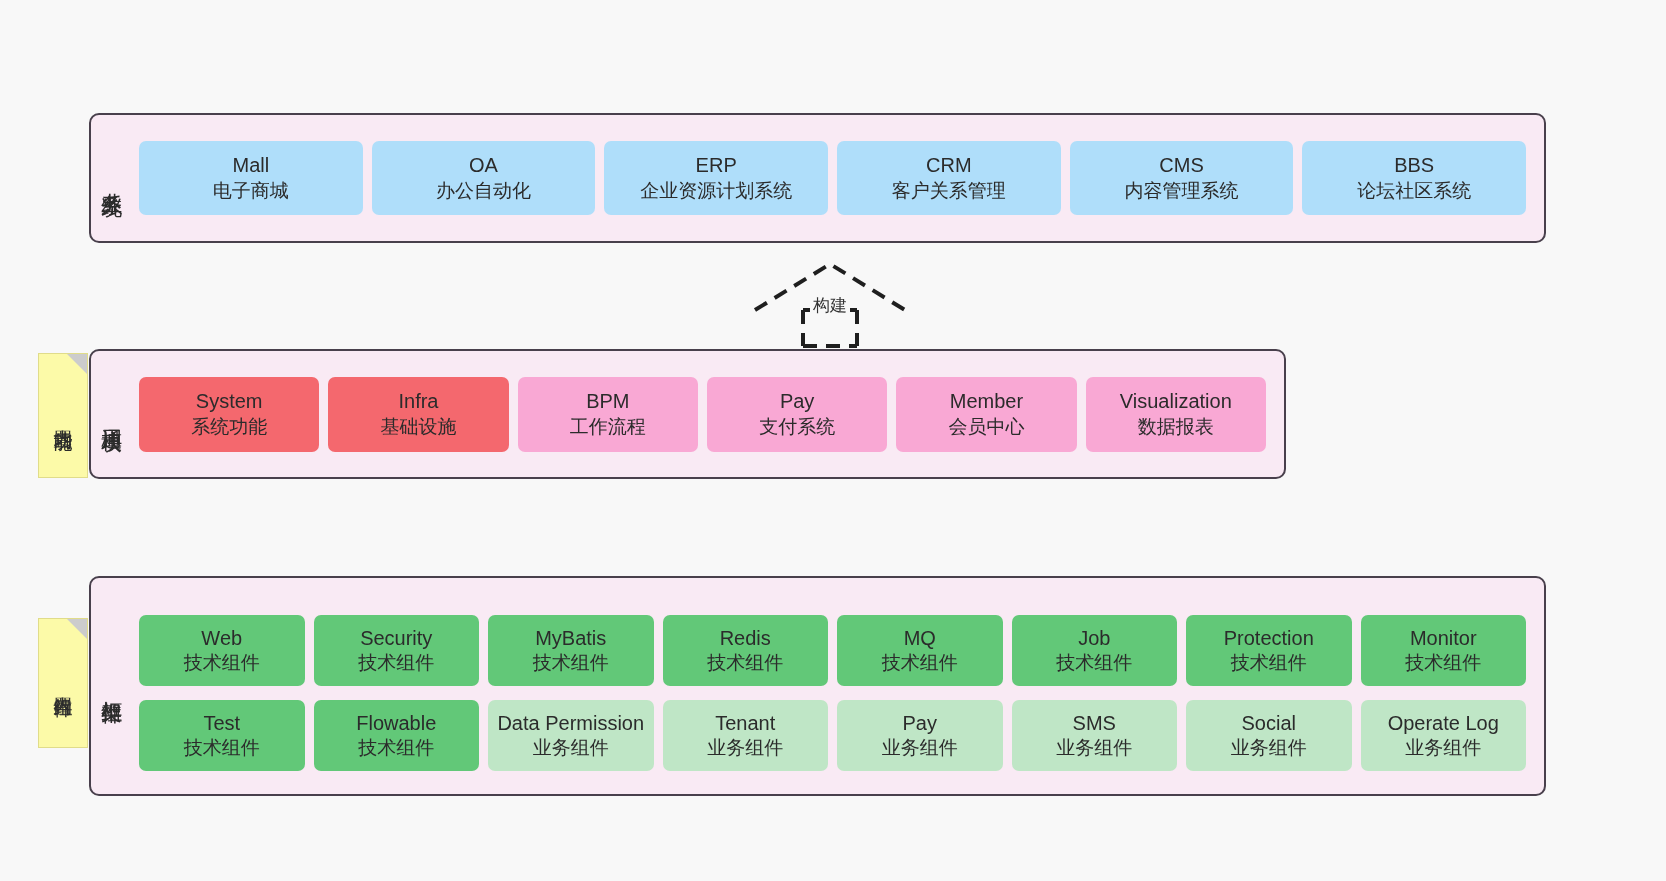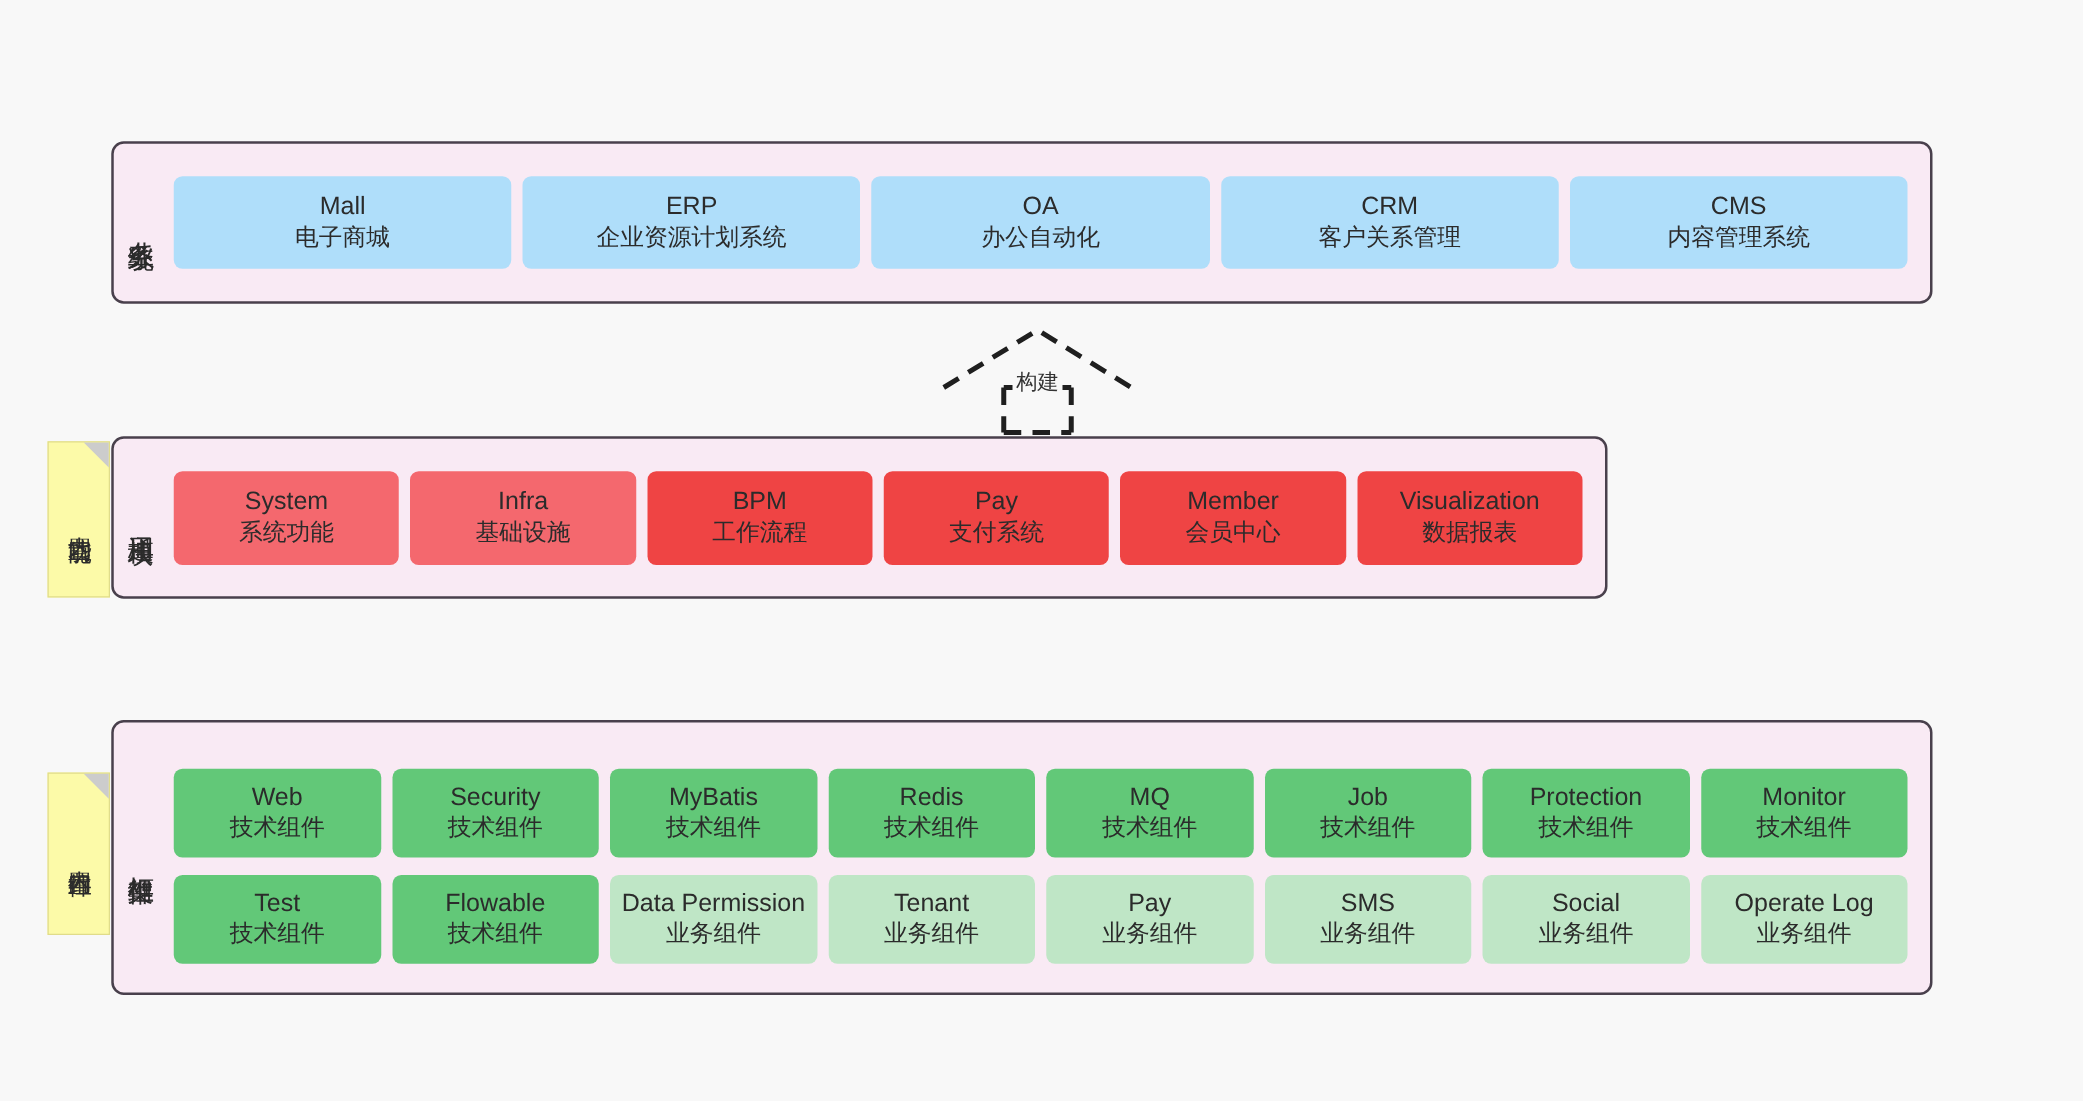--- a/index.html
+++ b/index.html
@@ -66,21 +66,21 @@
     text-align: center;
     line-height: 1.28;
     color: #2b2b2b;
     padding: 6px 4px;
   }
   .cell .t1 { font-size: 20px; }
   .cell .t2 { font-size: 19px; }
 
   .c-blue   { background: #afdefa; }
   .c-red    { background: #f4686e; }
-  .c-pink   { background: #ef4444; }
+  .c-pink   { background: #f9a8d4; }
   .c-green  { background: #62c878; }
   .c-lgreen { background: #bfe6c6; }
 
   
   #layer-business  { left: 89px;  top: 113px; width: 1457px; height: 130px; }
   #layer-business .layer-body { padding-top: 10px; padding-bottom: 10px; }
   #layer-business .cell { height: 74px; }
 
   #layer-common    { left: 89px;  top: 349px; width: 1197px; height: 130px; }
   #layer-common .layer-body { padding-top: 10px; padding-bottom: 10px; }
@@ -146,34 +146,38 @@
 
   <div class="layer" id="layer-business">
     <div class="layer-title">业务系统</div>
     <div class="layer-body">
       <div class="row">
         <div class="cell c-blue">
           <span class="t1">Mall</span>
           <span class="t2">电子商城</span>
         </div>
         <div class="cell c-blue">
+          <span class="t1">OA</span>
+          <span class="t2">办公自动化</span>
+        </div>
+        <div class="cell c-blue">
           <span class="t1">ERP</span>
           <span class="t2">企业资源计划系统</span>
         </div>
         <div class="cell c-blue">
-          <span class="t1">OA</span>
-          <span class="t2">办公自动化</span>
-        </div>
-        <div class="cell c-blue">
           <span class="t1">CRM</span>
           <span class="t2">客户关系管理</span>
         </div>
         <div class="cell c-blue">
           <span class="t1">CMS</span>
           <span class="t2">内容管理系统</span>
+        </div>
+        <div class="cell c-blue">
+          <span class="t1">BBS</span>
+          <span class="t2">论坛社区系统</span>
         </div>
       </div>
     </div>
   </div>
 
   <div class="arrow" id="arrow-build">
     <svg width="170" height="90" viewBox="0 0 170 90">
       <path d="M 10 52 L 85 6 L 160 52" fill="none" stroke="#1f1f1f" stroke-width="4" stroke-dasharray="14,9" stroke-linecap="butt"></path>
       <path d="M 58 52 L 58 88 M 58 52 L 112 52 M 112 52 L 112 88 M 58 88 L 112 88" fill="none" stroke="#1f1f1f" stroke-width="4" stroke-dasharray="14,9" stroke-linecap="butt"></path>
     </svg>

